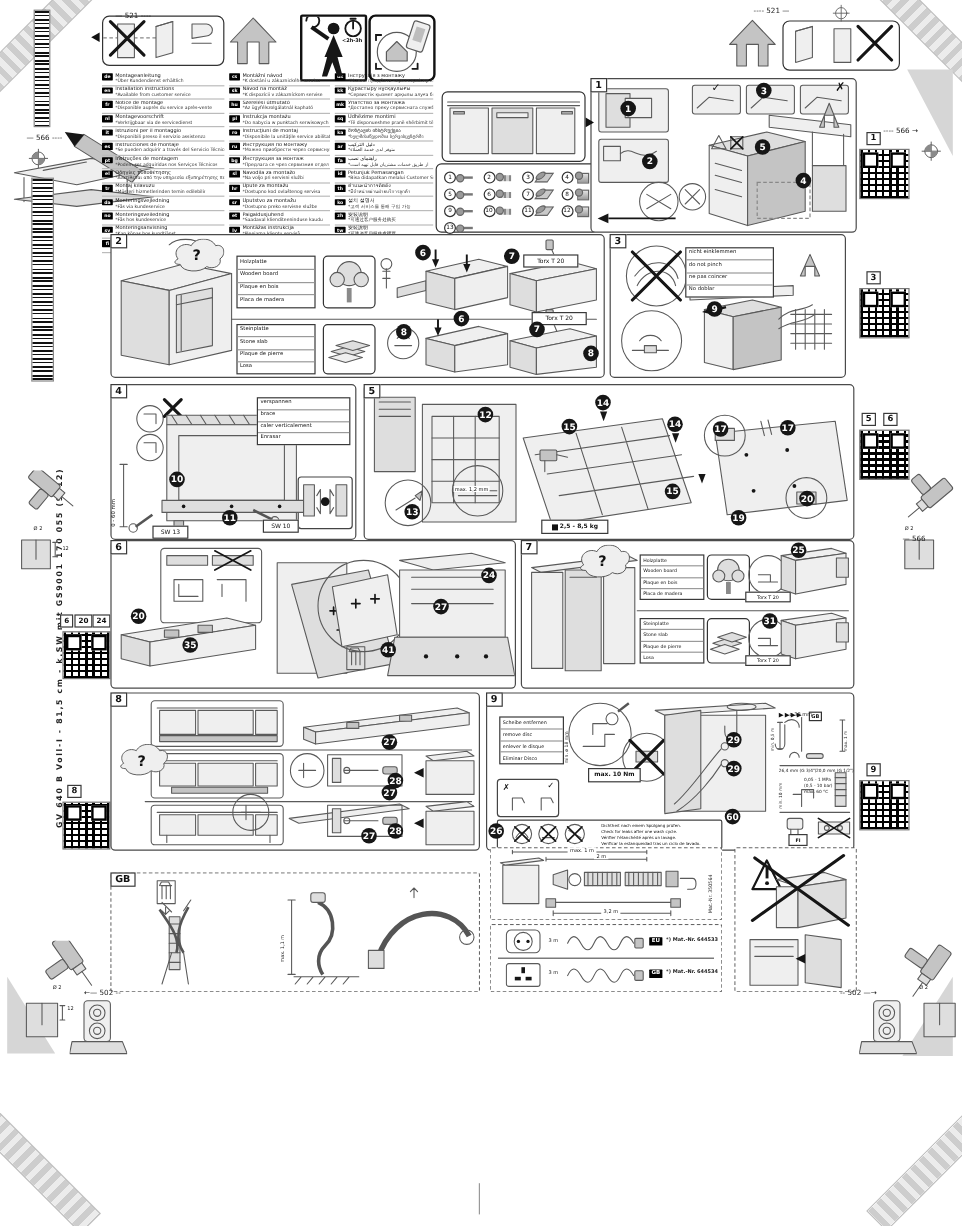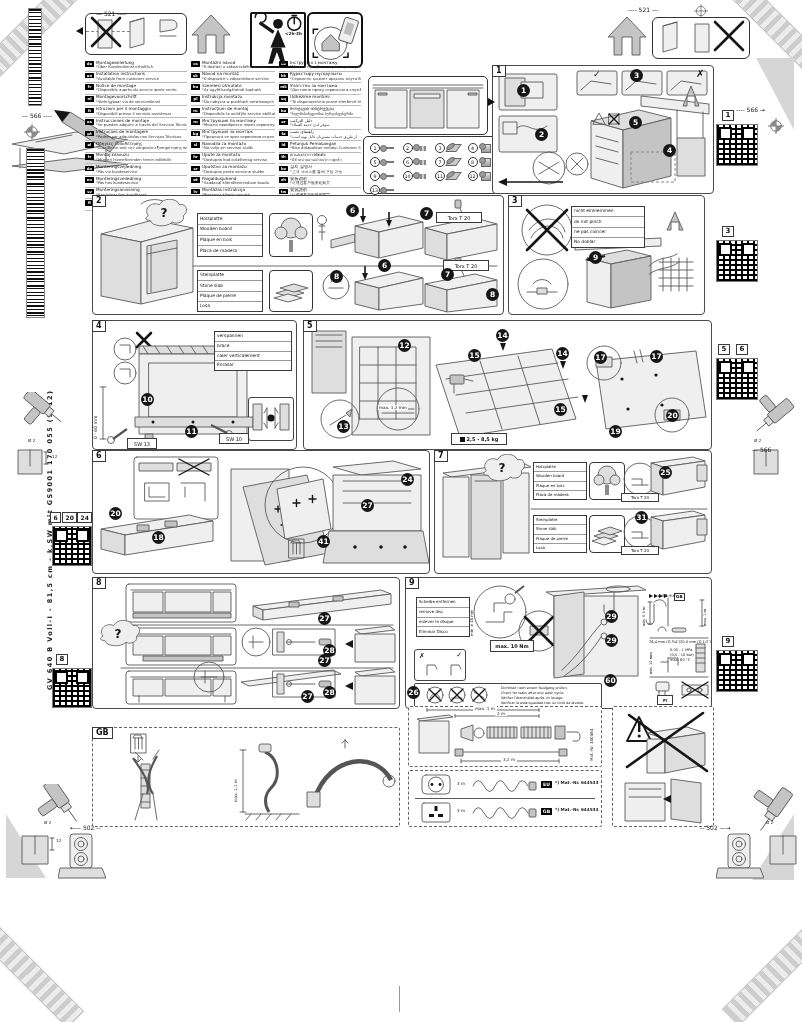--- a/index.html
+++ b/index.html
@@ -701,21 +701,21 @@
       <rect class="f1" x="240" y="24" width="88" height="56"></rect>
       <polygon class="f2" points="236,80 330,80 336,112 230,112"></polygon>
       <circle class="fb" cx="262" cy="96" r="1.8"></circle>
         <circle class="fb" cx="288" cy="96" r="1.8"></circle>
         <circle class="fb" cx="312" cy="96" r="1.8"></circle>
       <path class="s" d="M250,30 h68 M250,40 h68 M250,52 h68"></path>
       <rect class="s" x="196" y="88" width="15" height="19" fill="#fff"></rect>
       <path class="s" d="M199,92 h9 M200,92 v11 M203.5,92 v11 M207,92 v11 M198,92 l1.5,-3 h6 l1.5,3"></path>
     </svg>
     <div class="step" style="left:16px;top:56px">20</div>
-    <div class="step" style="left:59px;top:80px">18</div>
+    <div class="step" style="left:59px;top:80px">35</div>
     <div class="step" style="left:224px;top:84px">41</div>
     <div class="step" style="left:268px;top:48px">27</div>
     <div class="step" style="left:308px;top:22px">24</div>
   </div>
 
   <div class="panel" style="left:434px;top:450px;width:276px;height:122px">
     <span class="ptag">7</span>
     <svg class="artsvg" viewBox="0 0 276 122">
       <polygon class="f1" points="8,22 88,12 96,16 16,26"></polygon>
       <rect class="f1" x="8" y="26" width="26" height="80"></rect>
@@ -766,21 +766,21 @@
       </div>
     <div class="roundbox" style="left:154px;top:64px;width:34px;height:36px;border-radius:4px">
       <svg class="artsvg" viewBox="0 0 34 36">
           <polygon class="f2" points="4,20 16,16 28,20 16,24"></polygon>
           <polygon class="f1" points="2,25 14,21 26,25 14,29"></polygon>
           <polygon class="f2" points="8,15 20,11 32,15 20,19"></polygon>
         </svg>
     </div>
     <div class="slbl sm" style="left:186px;top:42px;width:34px;height:7px">Torx T 20</div>
     <div class="slbl sm" style="left:186px;top:95px;width:34px;height:7px">Torx T 20</div>
-    <div class="step" style="left:224px;top:15px">25</div>
+    <div class="step" style="left:224px;top:1px">25</div>
     <div class="step" style="left:200px;top:60px">31</div>
   </div>
 
   <span class="qrtag" style="left:56px;top:654px">8</span>
   <div class="qr" style="left:52px;top:668px;width:38px;height:38px"></div>
 
   <div class="panel" style="left:92px;top:577px;width:306px;height:130px">
     <span class="ptag">8</span>
     <svg class="artsvg" viewBox="0 0 306 130">
       <line class="s" x1="28" y1="47" x2="300" y2="47"></line>

